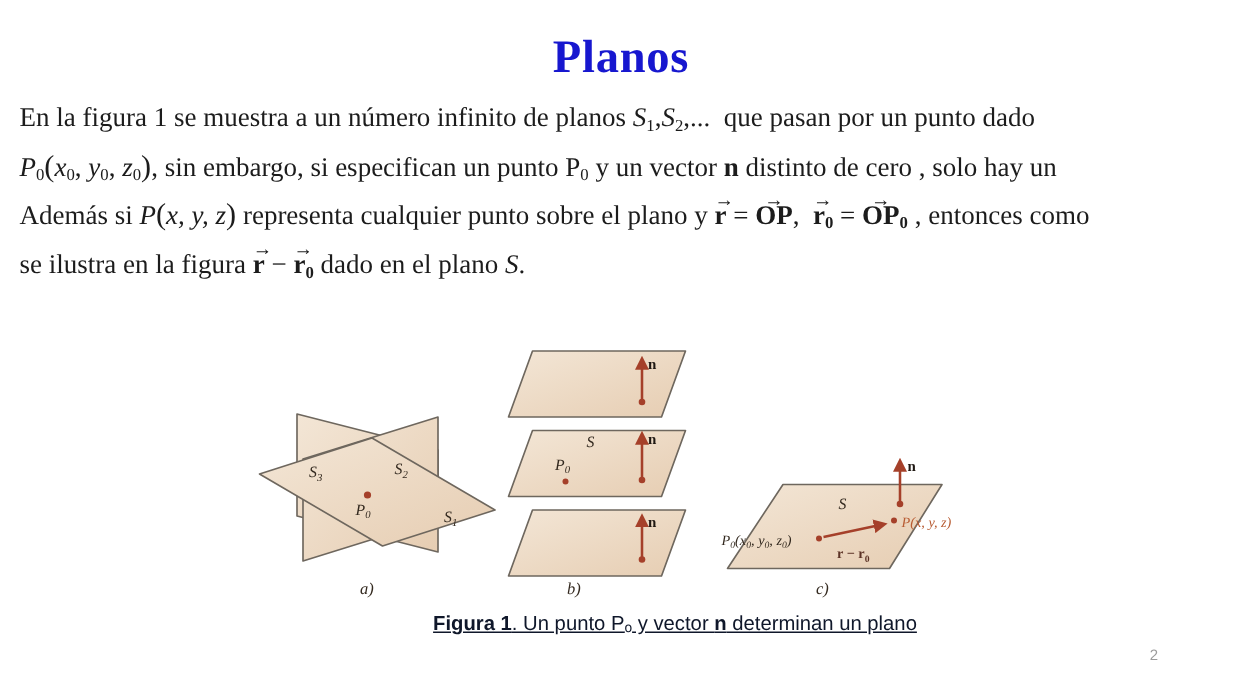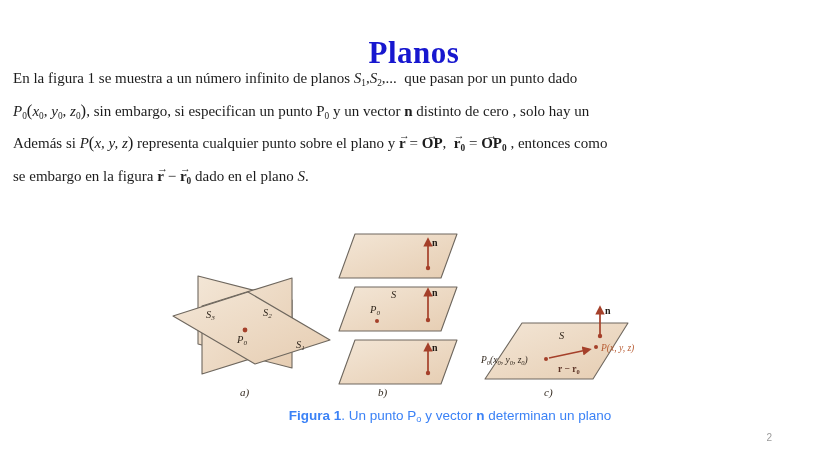--- a/index.html
+++ b/index.html
@@ -1,22 +1,22 @@
 <!DOCTYPE html>
 <html style="--title-blue: #1717cf; --normal-n-red: #78231a; --plane-fill: #ecd8c2; --plane-stroke: #6e675e; --arrow-red: #a5402a; --point-label-orange: #b85c33; --text-black: #1c1c1c; --page-number-gray: #9b9b9b;"><head>
 <meta charset="utf-8">
 <style>
   html,body{margin:0;padding:0;background:#ffffff;}
   .slide{position:relative;width:828px;height:466px;background:#fff;overflow:hidden;
          font-family:"Liberation Serif","DejaVu Serif",serif;}
-  .title{position:absolute;top:20px;left:0;right:0;margin:15px;text-align:center;
+  .title{position:absolute;top:20px;left:0;right:0;margin:0;text-align:center;
          font-family:"Liberation Serif","DejaVu Serif",serif;
          font-size:31px;font-weight:bold;color:var(--title-blue);letter-spacing:.5px;}
   .body-text{position:absolute;top:62px;left:13px;right:10px;
-             font-size:15px;color:var(--text-black);}
+             font-size:18px;color:var(--text-black);}
   .tline{height:32.6px;line-height:32.6px;white-space:pre;}
   .i{font-style:italic;}
   .b{font-weight:bold;}
   .red{color:var(--normal-n-red);}
   .paren{font-size:1.12em;}
   .sub{font-size:0.62em;vertical-align:-0.28em;}
   .sub.b{font-weight:bold;}
   .vec{display:inline-block;position:relative;line-height:1;}
   .vec .over{position:absolute;left:0;right:0;top:-0.55em;text-align:center;
              font-size:0.72em;font-weight:bold;}
@@ -26,39 +26,39 @@
   .arrow{stroke:var(--arrow-red);stroke-width:1.7;fill:none;}
   .ah{fill:var(--arrow-red);}
   svg text{font-family:"Liberation Serif","DejaVu Serif",serif;fill:#33291f;}
   .flabel{font-size:10.5px;font-style:italic;}
   .ftag{font-size:11px;font-style:italic;}
   .fn{font-size:10px;font-weight:bold;fill:#1f1813;}
   .fp{font-size:9.5px;font-style:italic;}
   .forange{fill:var(--point-label-orange);}
   .fr{font-size:9.5px;font-weight:bold;fill:#5c3326;}
   .caption{position:absolute;top:408px;left:0;right:0;text-align:center;
-           font-family:"Liberation Sans","DejaVu Sans",sans-serif;font-size:13.5px;color:#3b82f6;}
+           font-family:"Liberation Sans","DejaVu Sans",sans-serif;font-size:13.5px;color:#0f172a;text-decoration:underline;}
   .caption-inner{position:relative;left:36px;}
   .caption .sub{font-size:0.68em;vertical-align:-0.18em;}
   .page-number{position:absolute;top:432px;right:56px;
                font-family:"Liberation Sans","DejaVu Sans",sans-serif;
                font-size:10px;color:var(--page-number-gray);}
 </style>
 </head>
 <body>
 
 <div class="slide">
 
   <h1 class="title">Planos</h1>
 
   <div class="body-text">
     <div class="tline"><span>En la figura 1 se muestra a un número infinito de planos </span><span class="i">S</span><span class="sub">1</span><span>,</span><span class="i">S</span><span class="sub">2</span><span>,...  que pasan por un punto dado</span></div>
     <div class="tline"><span class="i">P</span><span class="sub">0</span><span class="paren">(</span><span class="i">x</span><span class="sub">0</span><span>, </span><span class="i">y</span><span class="sub">0</span><span>, </span><span class="i">z</span><span class="sub">0</span><span class="paren">)</span><span>, sin embargo, si especifican un punto P</span><span class="sub">0</span><span> y un vector </span><span class="b">n</span><span> distinto de cero , solo hay un</span></div>
     <div class="tline"><span>Además si </span><span class="i">P</span><span class="paren">(</span><span class="i">x, y, z</span><span class="paren">)</span><span> representa cualquier punto sobre el plano y </span><span class="b vec"><span class="over">→</span><span>r</span></span><span> = </span><span class="b vec"><span class="over">→</span><span>OP</span></span><span>,  </span><span class="b vec"><span class="over">→</span><span>r</span></span><span class="sub b">0</span><span> = </span><span class="b vec"><span class="over">→</span><span>OP</span></span><span class="sub b">0</span><span> , entonces como</span></div>
-    <div class="tline"><span>se embargo en la figura </span><span class="b vec"><span class="over">→</span><span>r</span></span><span> − </span><span class="b vec"><span class="over">→</span><span>r</span></span><span class="sub b">0</span><span> dado en el plano </span><span class="i">S</span><span>.</span></div>
+    <div class="tline"><span>se ilustra en la figura </span><span class="b vec"><span class="over">→</span><span>r</span></span><span> − </span><span class="b vec"><span class="over">→</span><span>r</span></span><span class="sub b">0</span><span> dado en el plano </span><span class="i">S</span><span>.</span></div>
   </div>
 
   <svg class="figure" viewBox="0 0 540 180">
     <defs>
       <linearGradient id="pg" x1="0" y1="0" x2="1" y2="1">
         <stop offset="0" stop-color="#f3e6d6"></stop>
         <stop offset="1" stop-color="#e6cdb2"></stop>
       </linearGradient>
       <marker id="ah" viewBox="0 0 10 10" refX="7" refY="5" markerWidth="5.5" markerHeight="5.5" orient="auto-start-reverse">
         <path class="ah" d="M0,0 L10,5 L0,10 z"></path>

